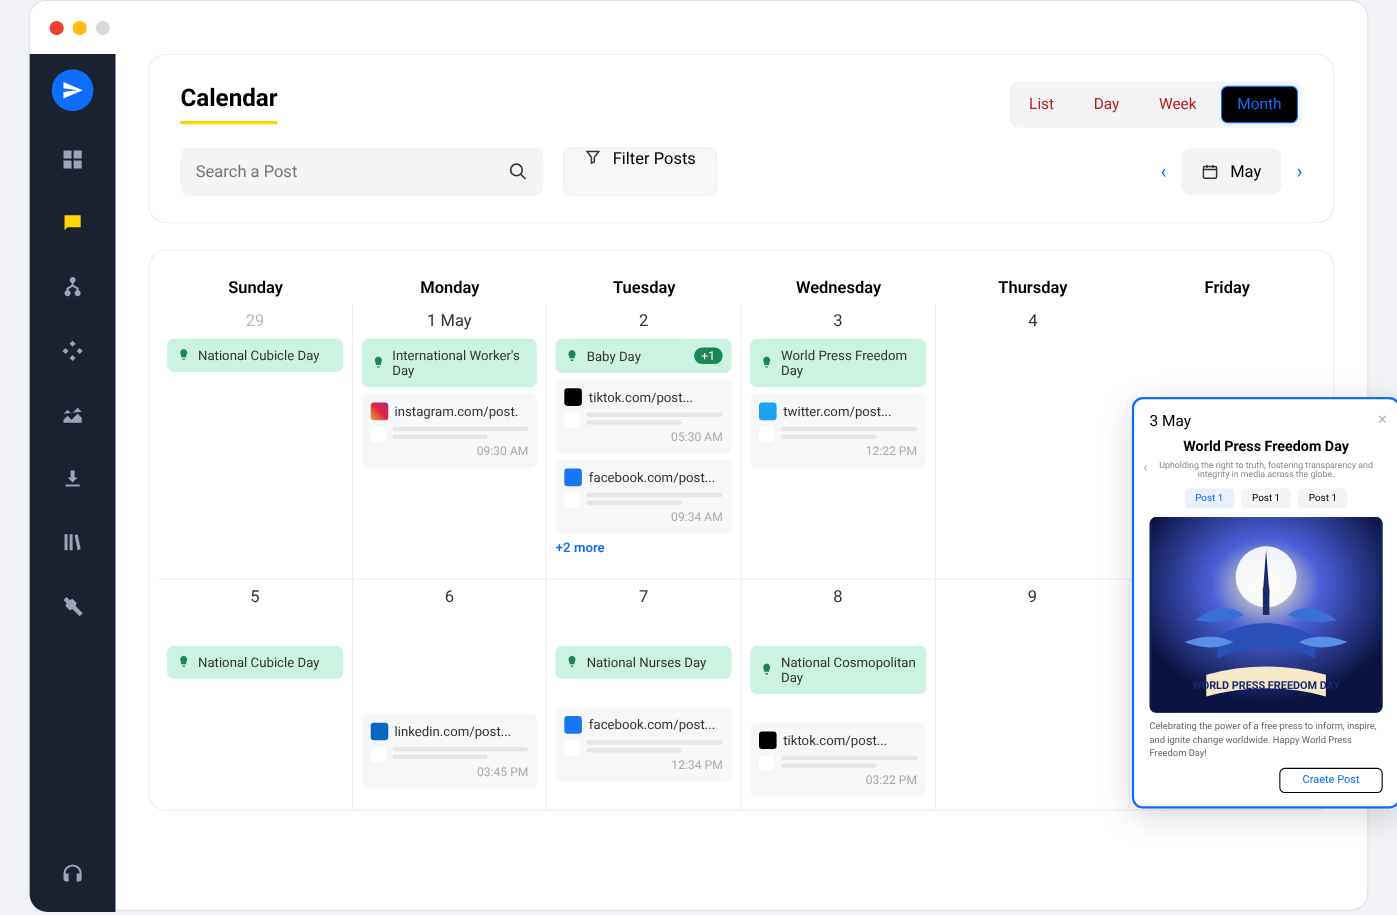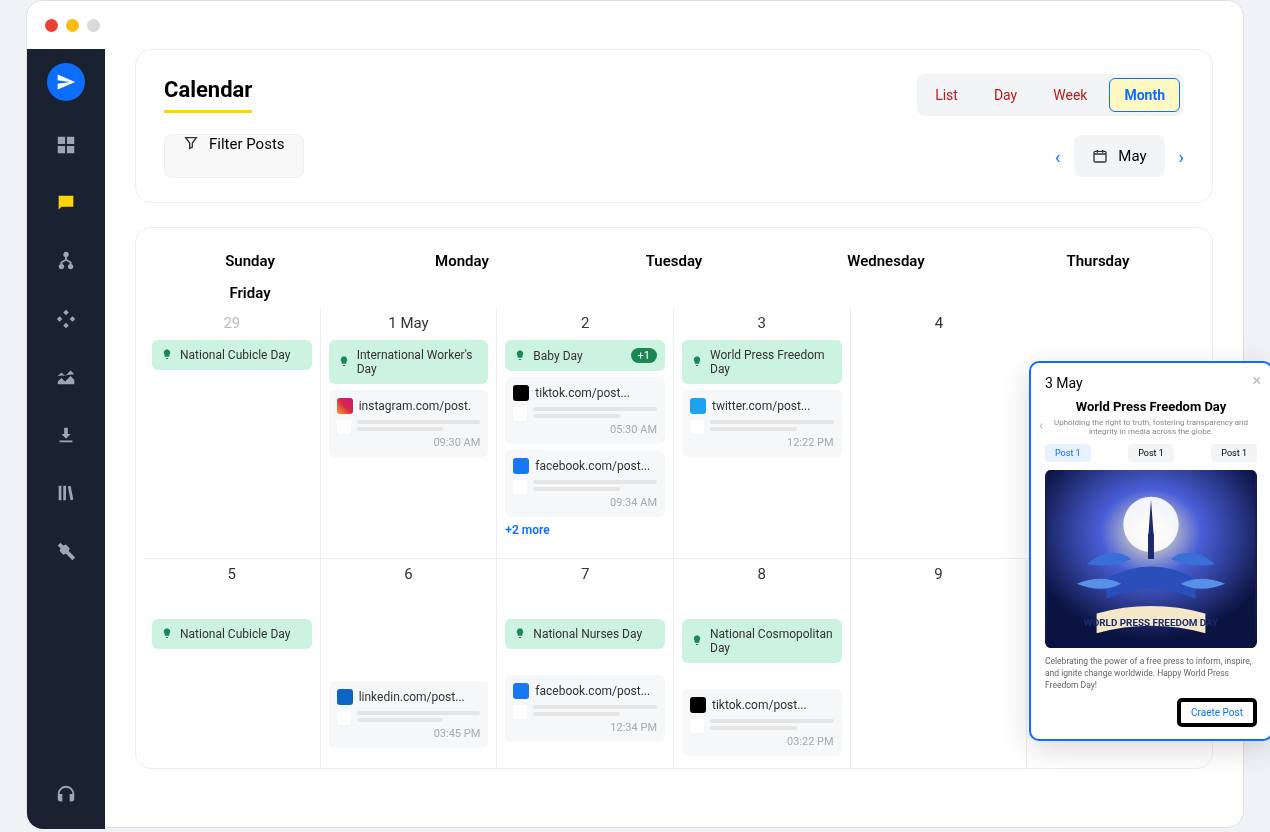--- a/index.html
+++ b/index.html
@@ -15,30 +15,30 @@
 .sidebar svg{fill:#9aa5b5}
 .sidebar .ico.active svg{fill:#ffd400}
 .sidebar .spacer{flex:1}
 .content{flex:1;padding:0 30px;overflow:hidden}
 .card{background:#fff;border:1px solid #eee;border-radius:16px;padding:24px 28px}
 .hdr{margin-top:0}
 .hrow1{display:flex;justify-content:space-between;align-items:center}
 .title{font-size:22px;font-weight:700;border-bottom:3px solid #ffd400;padding-bottom:8px;display:inline-block}
 .viewtabs{background:#f3f4f6;border-radius:8px;padding:4px;display:flex;gap:8px;align-items:center}
 .viewtabs span{padding:8px 14px;font-size:14px;cursor:pointer;color:#b91c1c}
-.viewtabs span.active{background:#fef9c3;border:1.5px solid #0d6efd;border-radius:6px;color:#0d6efd;font-weight:700}
+.viewtabs span.active{background:#000000;border:1.5px solid #0d6efd;border-radius:6px;color:#0d6efd;font-weight:400}
 .hrow2{display:flex;align-items:center;margin-top:18px;gap:18px}
 .searchbox{background:#f3f4f6;border-radius:8px;height:44px;width:330px;display:flex;align-items:center;padding:0 14px;justify-content:space-between}
 .searchbox input{background:transparent;border:none;outline:none;font-size:15px;color:#888;flex:1}
 .filterbtn{height:44px;background:#f8f8f8;border:1px solid #eee;border-radius:8px;padding:0 18px;display:flex;align-items:flex-start;gap:10px;font-size:15px;cursor:pointer}
 .monthnav{margin-left:auto;display:flex;align-items:center;gap:14px}
 .monthnav .chev{color:#0d6efd;font-size:18px;cursor:pointer}
 .monthsel{background:#f3f4f6;border-radius:8px;height:42px;padding:0 18px;display:flex;align-items:center;gap:10px;font-size:15px;cursor:pointer}
 .calendar{margin-top:24px;border:1px solid #eee;border-radius:16px;padding:16px 8px 0}
-.calgrid{display:grid;grid-template-columns:repeat(5,1fr)}
+.calgrid{display:grid;grid-template-columns:repeat(6,1fr)}
 .dayhead{text-align:center;font-weight:600;font-size:15px;padding:8px 0 6px}
 .cellwrap{display:grid;grid-template-columns:repeat(6,1fr)}
 .cell{border-right:1px solid #eee;padding:6px 8px;min-height:250px;position:relative}
 .cell:last-child{border-right:none}
 .daynum{text-align:center;color:#bbb;font-size:15px;margin-bottom:8px}
 .daynum.cur{color:#333}
 .eventtag{background:#ccf2e2;border-radius:6px;padding:8px;display:flex;align-items:center;gap:6px;font-size:12px;color:#333;margin-bottom:6px}
 .eventtag svg{flex-shrink:0}
 .plusbadge{background:#1a8754;color:#fff;border-radius:10px;padding:1px 7px;font-size:11px;margin-left:auto}
 .postcard{background:#f6f7f8;border-radius:6px;padding:8px;margin-bottom:6px}
@@ -50,27 +50,27 @@
 .postcard .lines .bar{height:4px;background:#e5e5e5;border-radius:2px;margin-bottom:3px}
 .postcard .time{text-align:right;font-size:11px;color:#aaa;margin-top:2px}
 .more{color:#0d6efd;font-size:12px;font-weight:600;cursor:pointer}
 .row2{border-top:1px solid #eee}
 .popup{position:absolute;right:-30px;top:360px;width:244px;background:#fff;border:2px solid #0d6efd;border-radius:10px;padding:12px 14px;box-shadow:0 8px 30px rgba(0,0,0,0.15);z-index:10}
 .popup .pdate{font-weight:400;font-size:14px;margin-bottom:8px}
 .popup .close{position:absolute;right:10px;top:8px;color:#bbb;cursor:pointer;font-size:16px}
 .popup .ptitle{text-align:center;font-weight:700;font-size:13px}
 .popup .psub{text-align:center;font-size:8px;color:#888;margin:4px 0 8px}
 .popup .chevl{position:absolute;left:8px;top:54px;color:#bbb;font-size:14px}
-.popup .pbtns{display:flex;gap:6px;justify-content:space-between;margin-bottom:8px}
+.popup .pbtns{display:flex;gap:6px;justify-content:center;margin-bottom:8px}
 .popup .pbtns span{font-size:9px;padding:4px 10px;background:#f3f4f6;border-radius:4px}
 .popup .pbtns span.active{background:#e7f1ff;color:#0d6efd}
 .popup .pimg{width:100%;height:178px;background:radial-gradient(circle at 50% 35%,#fff5d1 0%,#1a2a6c 45%,#0b1340 100%);border-radius:6px;position:relative;overflow:hidden;display:flex;align-items:center;justify-content:center}
 .popup .pimg svg{width:100%;height:100%}
 .popup .pdesc{font-size:8.5px;color:#666;margin-top:8px;line-height:1.4}
-.popup .createbtn{float:right;margin-top:6px;border:4px solid #000000;color:#0d6efd;background:#fff;font-size:10px;padding:5px 10px;border-radius:5px;cursor:pointer}
+.popup .createbtn{float:right;margin-top:6px;border:1px solid #000000;color:#0d6efd;background:#fff;font-size:10px;padding:5px 20px;border-radius:5px;cursor:pointer}
 .sico.ig{background:linear-gradient(45deg,#f09433,#e6683c,#dc2743,#cc2366,#bc1888)}
 .sico.tt{background:#000}
 .sico.tw{background:#1da1f2}
 .sico.fb{background:#1877f2}
 .sico.li{background:#0a66c2}
 .sico::after{content:"";display:block;width:100%;height:100%;background-size:10px}
 </style>
 </head>
 <body>
 
@@ -140,20 +140,27 @@
         <div class="hrow1">
           <span class="title">Calendar</span>
           <div class="viewtabs">
             <span>List</span>
             <span>Day</span>
             <span>Week</span>
             <span class="active">Month</span>
           </div>
         </div>
         <div class="hrow2">
+          <div class="searchbox">
+            <input placeholder="Search a Post" style="">
+            <svg width="18" height="18" viewBox="0 0 24 24" fill="none" stroke="#333" stroke-width="2">
+                <circle cx="10" cy="10" r="7"></circle>
+                <path d="M21 21l-6-6"></path>
+              </svg>
+          </div>
           <div class="filterbtn">
             <svg width="16" height="16" viewBox="0 0 24 24" fill="none" stroke="#333" stroke-width="2">
                 <path d="M4 4h16l-6 8v6l-4 2v-8z"></path>
               </svg>
             <span>Filter Posts</span>
           </div>
           <div class="monthnav">
             <span class="chev">‹</span>
             <div class="monthsel">
               <svg width="16" height="16" viewBox="0 0 24 24" fill="none" stroke="#333" stroke-width="2">

